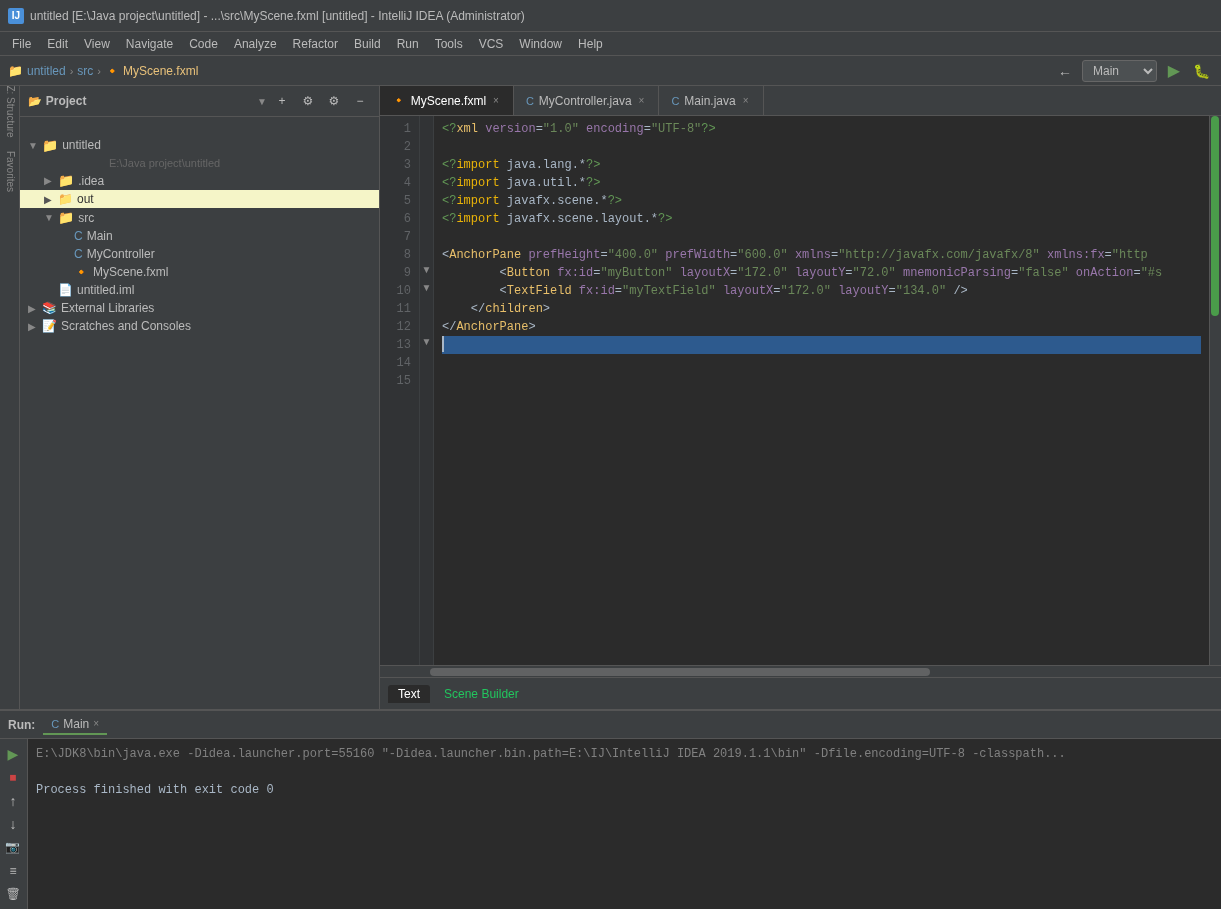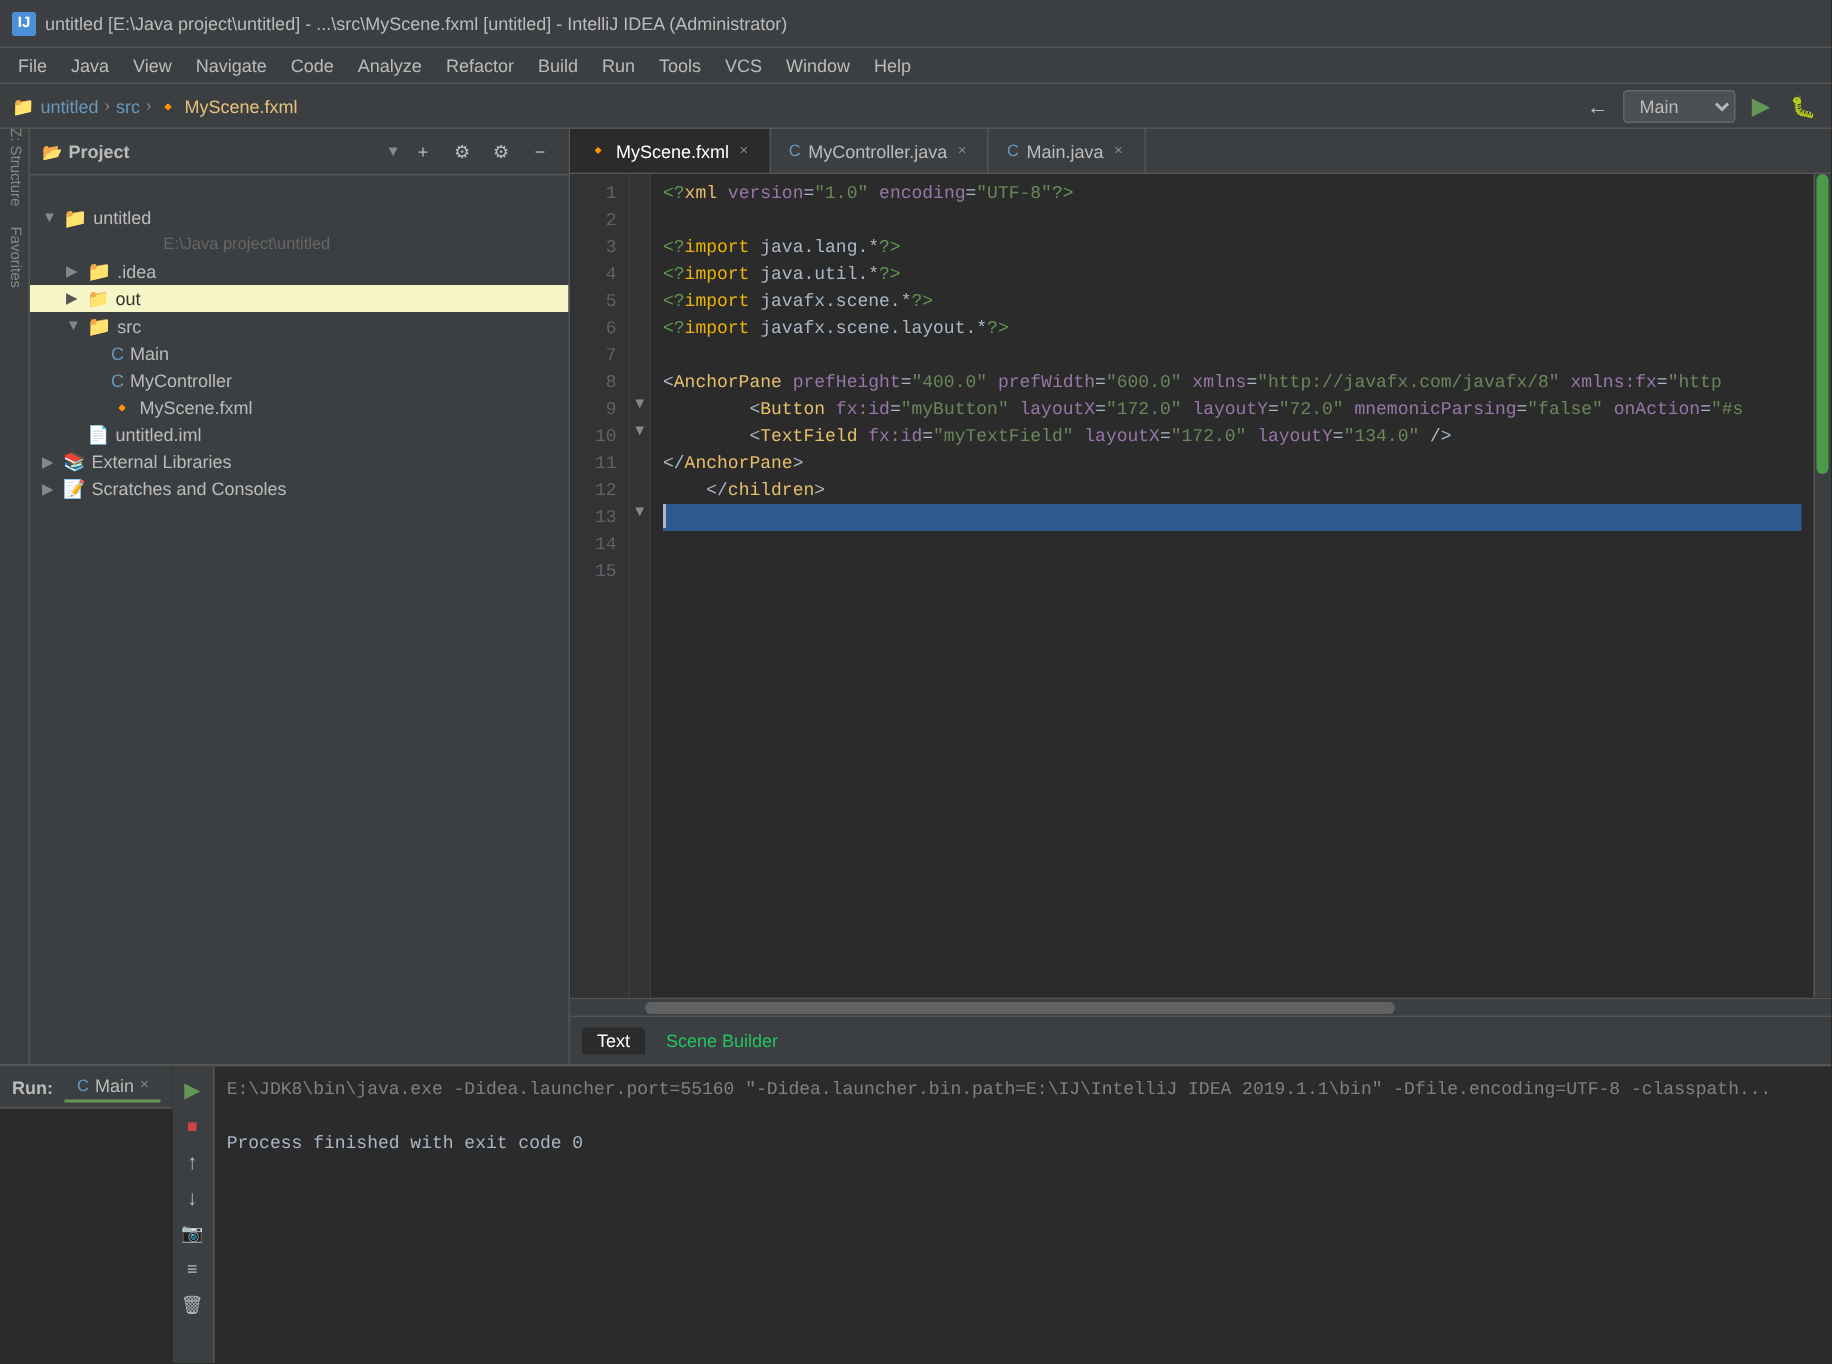--- a/index.html
+++ b/index.html
@@ -255,21 +255,21 @@
       border-left: 1px solid #555;
       position: relative;
     }
 
     
     #run-panel {
       height: 200px;
       background: #2b2b2b;
       border-top: 2px solid #555;
       display: flex;
-      flex-direction: row;
+      flex-direction: column;
     }
     #run-panel-header {
       display: flex;
       align-items: center;
       background: #3c3f41;
       border-bottom: 1px solid #555;
       height: 28px;
       padding: 0 8px;
       gap: 8px;
     }
@@ -320,21 +320,21 @@
 </head>
 <body>
 
 <div id="title-bar">
   <span class="app-icon">IJ</span>
   <span>untitled [E:\Java project\untitled] - ...\src\MyScene.fxml [untitled] - IntelliJ IDEA (Administrator)</span>
 </div>
 
 <div id="menu-bar">
   <span class="menu-item">File</span>
-  <span class="menu-item">Java</span>
+  <span class="menu-item">Edit</span>
   <span class="menu-item">View</span>
   <span class="menu-item">Navigate</span>
   <span class="menu-item">Code</span>
   <span class="menu-item">Analyze</span>
   <span class="menu-item">Refactor</span>
   <span class="menu-item">Build</span>
   <span class="menu-item">Run</span>
   <span class="menu-item">Tools</span>
   <span class="menu-item">VCS</span>
   <span class="menu-item">Window</span>
@@ -525,24 +525,24 @@
           <span class="code-line">
             <span class="c-bracket">&lt;</span><span class="c-tag">AnchorPane</span> <span class="c-attr">prefHeight</span><span class="c-eq">=</span><span class="c-val">"400.0"</span> <span class="c-attr">prefWidth</span><span class="c-eq">=</span><span class="c-val">"600.0"</span> <span class="c-attr">xmlns</span><span class="c-eq">=</span><span class="c-val">"http://javafx.com/javafx/8"</span> <span class="c-attr">xmlns:fx</span><span class="c-eq">=</span><span class="c-val">"http</span>
           </span>
           <span class="code-line">
             &nbsp;&nbsp;&nbsp;&nbsp;&nbsp;&nbsp;&nbsp;&nbsp;<span class="c-bracket">&lt;</span><span class="c-tag">Button</span> <span class="c-attr">fx:id</span><span class="c-eq">=</span><span class="c-val">"myButton"</span> <span class="c-attr">layoutX</span><span class="c-eq">=</span><span class="c-val">"172.0"</span> <span class="c-attr">layoutY</span><span class="c-eq">=</span><span class="c-val">"72.0"</span> <span class="c-attr">mnemonicParsing</span><span class="c-eq">=</span><span class="c-val">"false"</span> <span class="c-attr">onAction</span><span class="c-eq">=</span><span class="c-val">"#s</span>
           </span>
           <span class="code-line">
             &nbsp;&nbsp;&nbsp;&nbsp;&nbsp;&nbsp;&nbsp;&nbsp;<span class="c-bracket">&lt;</span><span class="c-tag">TextField</span> <span class="c-attr">fx:id</span><span class="c-eq">=</span><span class="c-val">"myTextField"</span> <span class="c-attr">layoutX</span><span class="c-eq">=</span><span class="c-val">"172.0"</span> <span class="c-attr">layoutY</span><span class="c-eq">=</span><span class="c-val">"134.0"</span> <span class="c-bracket">/&gt;</span>
           </span>
           <span class="code-line">
+            &nbsp;&nbsp;&nbsp;&nbsp;<span class="c-bracket">&lt;/</span><span class="c-tag">children</span><span class="c-bracket">&gt;</span>
+          </span>
+          <span class="code-line">
             <span class="c-bracket">&lt;/</span><span class="c-tag">AnchorPane</span><span class="c-bracket">&gt;</span>
-          </span>
-          <span class="code-line">
-            &nbsp;&nbsp;&nbsp;&nbsp;<span class="c-bracket">&lt;/</span><span class="c-tag">children</span><span class="c-bracket">&gt;</span>
           </span>
           <span class="code-line current-line" style="background:#2d5a8e; min-width:100%;">
             <span style="border-left:2px solid #a9b7c6; display:inline-block; height:16px;">&nbsp;</span>
           </span>
         </div>
 
         <div id="v-scrollbar" style="width:12px; background:#3c3f41; border-left:1px solid #555; position:relative; flex-shrink:0;">
           <div style="position:absolute; top:0; right:2px; width:8px; background:#4a9c4a; height:200px; border-radius:4px;"></div>
         </div>
       </div>

